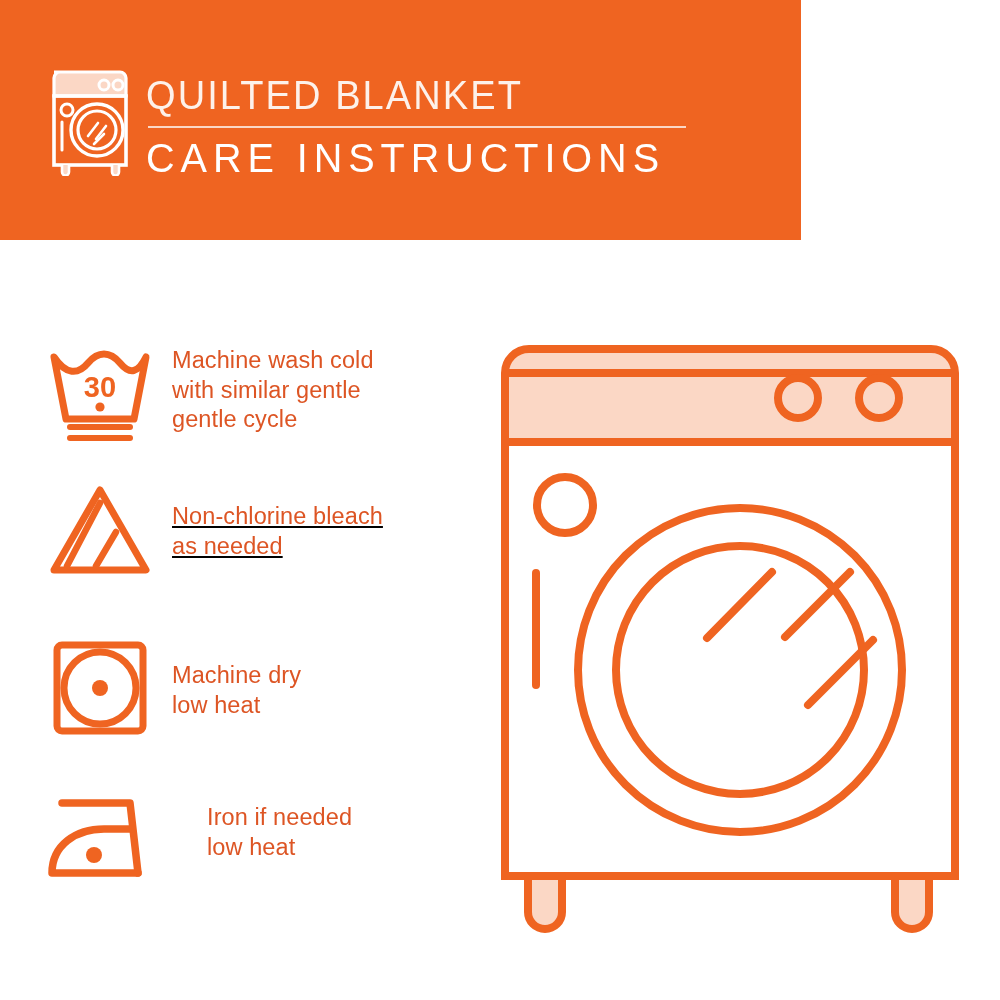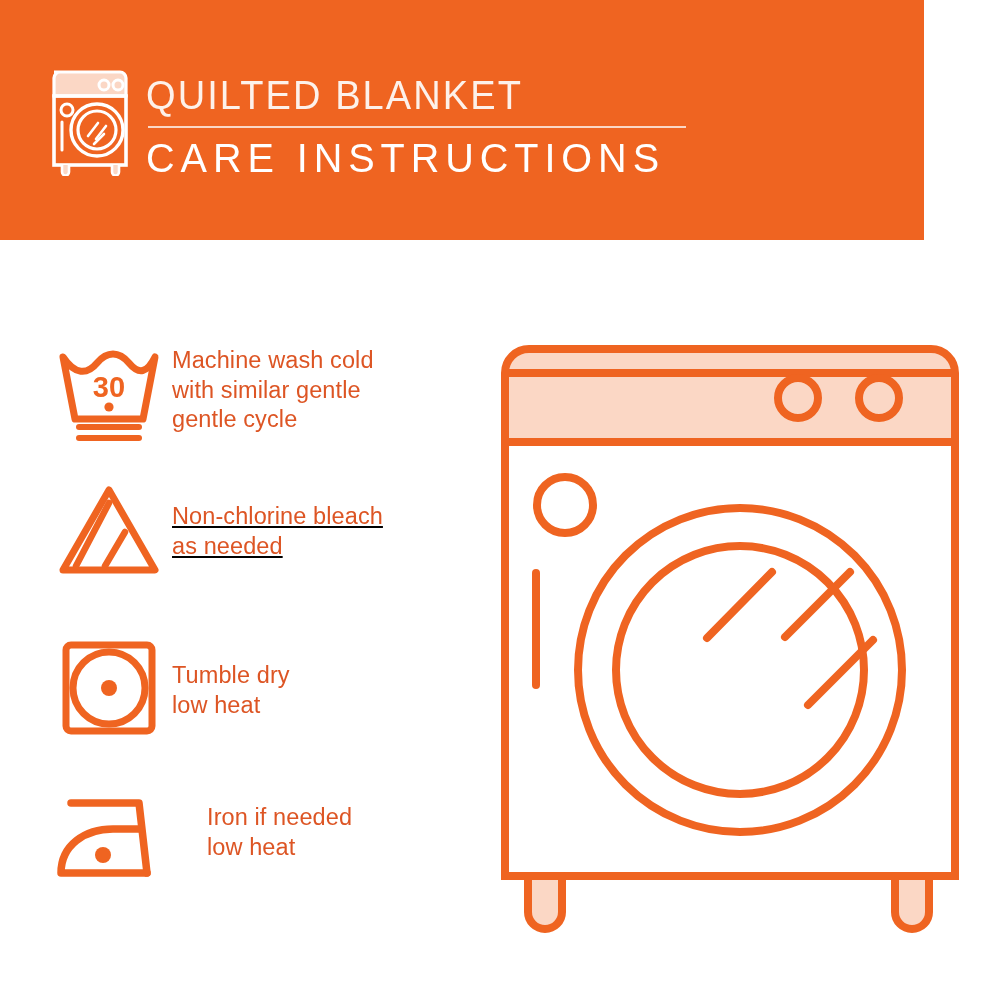--- a/index.html
+++ b/index.html
@@ -20,21 +20,21 @@
     width: 1000px;
     height: 1000px;
     background: #ffffff;
   }
 
   
   .header {
     position: absolute;
     left: 0;
     top: 0;
-    width: 924px;
+    width: 801px;
     height: 240px;
     background: #ef6421;
     box-sizing: border-box;
   }
   .header-logo {
     position: absolute;
     left: 44px;
     top: 66px;
     width: 104px;
     height: 110px;
@@ -90,21 +90,21 @@
   .care-row.r0 { top: 105px; }
   .care-row.r1 { top: 240px; text-decoration: underline; }
   .care-row.r2 { top: 398px; }
   .care-row.r3 { top: 545px; gap: 35px; }
 
   .care-icon {
     width: 126px;
     flex: 0 0 126px;
     display: flex;
     align-items: center;
-    justify-content: center;
+    justify-content: flex-start;
   }
   .care-text {
     color: #dd5524;
     font-size: 23.5px;
     line-height: 29.5px;
     letter-spacing: 0.1px;
     padding-top: 4px;
     white-space: pre-line;
   }
   .care-row.r0 .care-text { padding-top: 1px; }
@@ -194,21 +194,21 @@
     </div>
 
     <div class="care-row r2">
       <div class="care-icon">
         <svg viewBox="0 0 108 100" width="108" height="100" aria-hidden="true">
           <rect x="11" y="7" width="86" height="86" rx="5" fill="none" stroke="#ef6421" stroke-width="7"></rect>
           <circle cx="54" cy="50" r="36" fill="none" stroke="#ef6421" stroke-width="7"></circle>
           <circle cx="54" cy="50" r="8" fill="#ef6421"></circle>
         </svg>
       </div>
-      <div class="care-text">Tumble dry
+      <div class="care-text">Machine dry
 low heat</div>
     </div>
 
     <div class="care-row r3">
       <div class="care-icon">
         <svg viewBox="0 0 108 100" width="108" height="100" aria-hidden="true">
 
           <path d="M16 18 H 84 L 92 88" fill="none" stroke="#ef6421" stroke-width="7.5" stroke-linecap="round" stroke-linejoin="round"></path>
 
           <path d="M92 88 H 6 C 6 60, 30 44, 58 44 H 86" fill="none" stroke="#ef6421" stroke-width="7.5" stroke-linecap="round" stroke-linejoin="round"></path>

